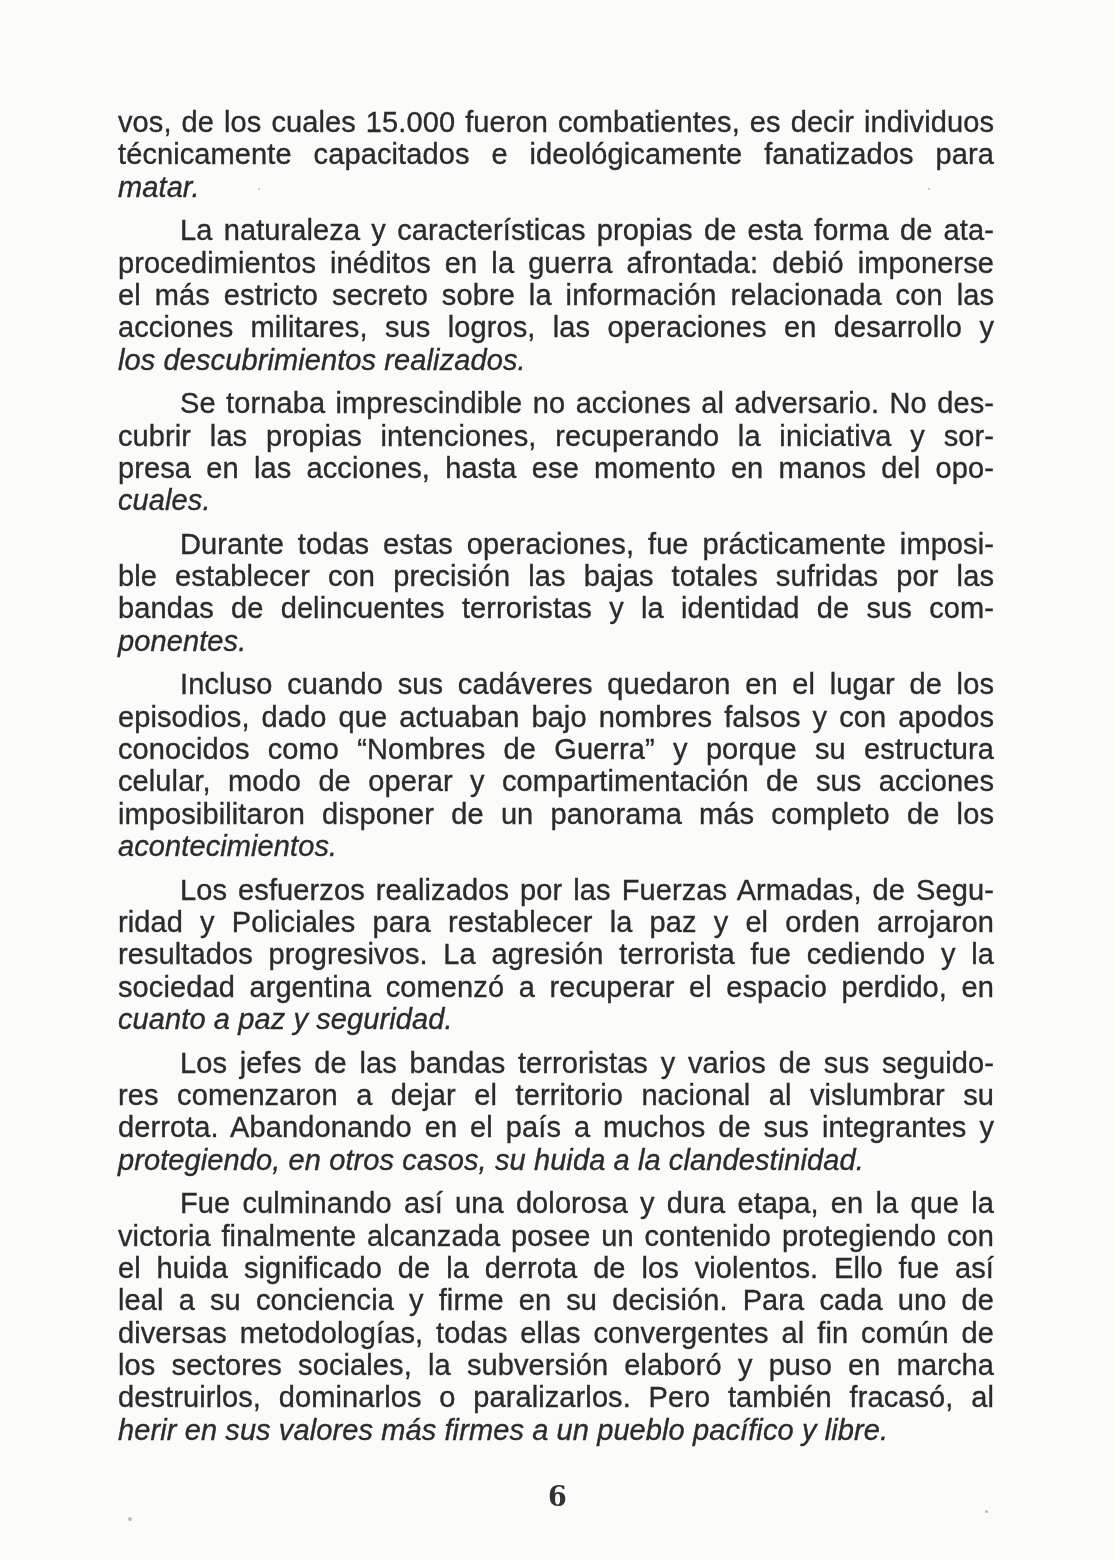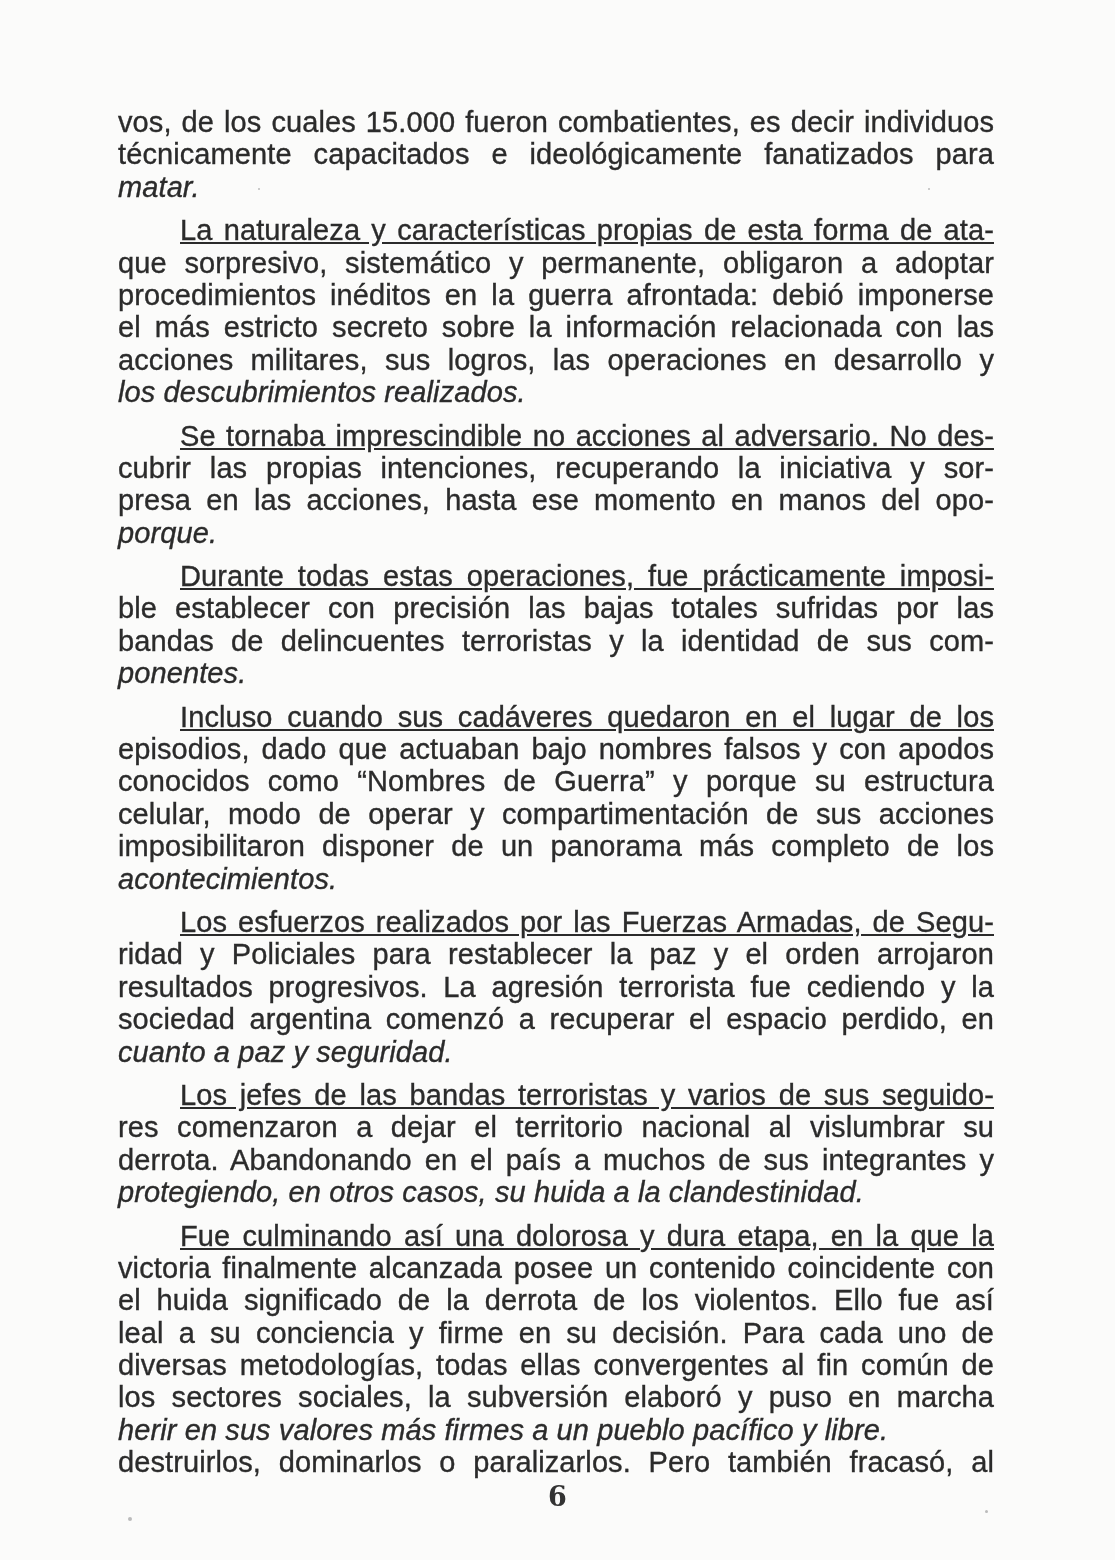--- a/index.html
+++ b/index.html
@@ -24,21 +24,21 @@
     font-size: 29px;
     line-height: 32.4px;
     height: 32.4px;
     white-space: nowrap;
     text-align: justify;
     text-align-last: justify;
     letter-spacing: 0.1px;
     -webkit-text-stroke: 0.35px #2b2b2b;
   }
   .line.last { text-align-last: left; font-style: italic; }
-  .line.indent { padding-left: 62px; text-decoration: underline; }
+  .line.indent { padding-left: 62px; }
   .gap { height: 11px; }
   .page-number {
     position: absolute;
     left: 0; right: 0;
     top: 1481px;
     text-align: center;
     font-family: "DejaVu Serif", "Liberation Serif", serif;
     font-weight: bold;
     font-size: 27px;
     color: #333;
@@ -50,32 +50,31 @@
 
 <div class="page" id="page">
     <div class="para">
       <span class="line">vos, de los cuales 15.000 fueron combatientes, es decir individuos</span>
       <span class="line">técnicamente capacitados e ideológicamente fanatizados para</span>
       <span class="line last">matar.</span>
     </div>
     <div class="gap"></div>
     <div class="para">
       <span class="line indent">La naturaleza y características propias de esta forma de ata-</span>
-      <span class="line">que sorpresivo, sistemático y permanente, obligaron a adoptar</span>
       <span class="line">procedimientos inéditos en la guerra afrontada: debió imponerse</span>
       <span class="line">el más estricto secreto sobre la información relacionada con las</span>
       <span class="line">acciones militares, sus logros, las operaciones en desarrollo y</span>
       <span class="line last">los descubrimientos realizados.</span>
     </div>
     <div class="gap"></div>
     <div class="para">
       <span class="line indent">Se tornaba imprescindible no acciones al adversario. No des-</span>
       <span class="line">cubrir las propias intenciones, recuperando la iniciativa y sor-</span>
       <span class="line">presa en las acciones, hasta ese momento en manos del opo-</span>
-      <span class="line last">porque.</span>
+      <span class="line last">cuales.</span>
     </div>
     <div class="gap"></div>
     <div class="para">
       <span class="line indent">Durante todas estas operaciones, fue prácticamente imposi-</span>
       <span class="line">ble establecer con precisión las bajas totales sufridas por las</span>
       <span class="line">bandas de delincuentes terroristas y la identidad de sus com-</span>
       <span class="line last">ponentes.</span>
     </div>
     <div class="gap"></div>
     <div class="para">
@@ -97,27 +96,27 @@
     <div class="gap"></div>
     <div class="para">
       <span class="line indent">Los jefes de las bandas terroristas y varios de sus seguido-</span>
       <span class="line">res comenzaron a dejar el territorio nacional al vislumbrar su</span>
       <span class="line">derrota. Abandonando en el país a muchos de sus integrantes y</span>
       <span class="line last">protegiendo, en otros casos, su huida a la clandestinidad.</span>
     </div>
     <div class="gap"></div>
     <div class="para">
       <span class="line indent">Fue culminando así una dolorosa y dura etapa, en la que la</span>
-      <span class="line">victoria finalmente alcanzada posee un contenido coincidente con</span>
+      <span class="line">victoria finalmente alcanzada posee un contenido protegiendo con</span>
       <span class="line">el huida significado de la derrota de los violentos. Ello fue así</span>
       <span class="line">leal a su conciencia y firme en su decisión. Para cada uno de</span>
       <span class="line">diversas metodologías, todas ellas convergentes al fin común de</span>
       <span class="line">los sectores sociales, la subversión elaboró y puso en marcha</span>
+      <span class="line">destruirlos, dominarlos o paralizarlos. Pero también fracasó, al</span>
       <span class="line last">herir en sus valores más firmes a un pueblo pacífico y libre.</span>
-      <span class="line">destruirlos, dominarlos o paralizarlos. Pero también fracasó, al</span>
     </div>
   </div>
 <div class="page-number">6</div>
 
 <div class="speck" style="left:128px;top:1517px;width:4px;height:4px;"></div>
 <div class="speck" style="left:985px;top:1510px;width:3px;height:3px;"></div>
 <div class="speck" style="left:928px;top:188px;width:2px;height:2px;"></div>
 <div class="speck" style="left:258px;top:188px;width:2px;height:2px;"></div>
 
 </body></html>

